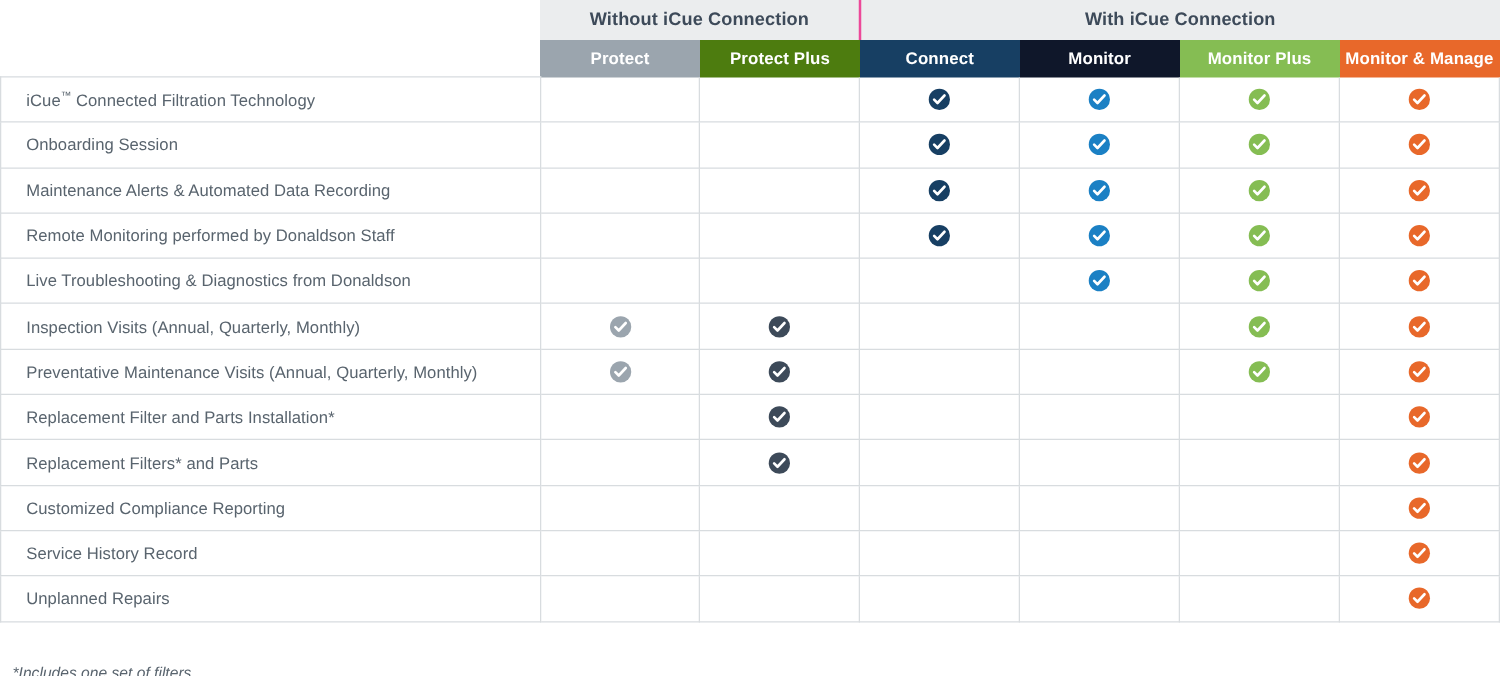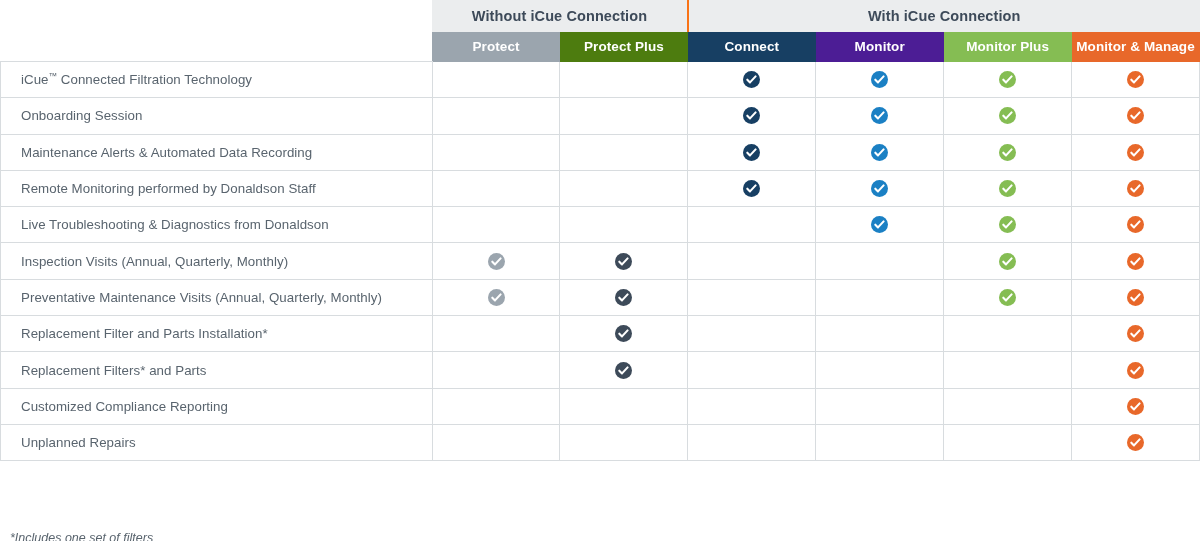--- a/index.html
+++ b/index.html
@@ -61,21 +61,21 @@
   th.group-label {
     background: #ebedee;
     color: #3d4a59;
     font-size: 14.5px;
     font-weight: bold;
     text-align: center;
     vertical-align: middle;
     letter-spacing: 0.1px;
   }
   th.group-label.gl-with {
-    border-left: 2px solid #f97316;
+    border-left: 2px solid #ec4899;
     text-align: center;
   }
 
   
   tr.plan-row > th {
     height: 29px;
     padding: 0;
     border: none;
     color: #ffffff;
     font-size: 13.5px;
@@ -176,21 +176,21 @@
       <tr class="group-row">
         <th class="group-spacer"></th>
         <th class="group-label gl-without" colspan="2">Without iCue Connection</th>
         <th class="group-label gl-with" colspan="4">With iCue Connection</th>
       </tr>
       <tr class="plan-row">
         <th class="plan-spacer"></th>
         <th style="background: rgb(155, 165, 174);">Protect</th>
         <th style="background: #4d7c0f;">Protect Plus</th>
         <th style="background: rgb(23, 63, 99);">Connect</th>
-        <th style="background: #4c1d95;">Monitor</th>
+        <th style="background: #0f172a;">Monitor</th>
         <th style="background: rgb(133, 189, 83);">Monitor Plus</th>
         <th style="background: rgb(232, 104, 42);">Monitor &amp; Manage</th>
       </tr>
     </thead>
 
     <tbody id="tbody">
         <tr>
           <td class="feature-cell">iCue<span class="tm">™</span> Connected Filtration Technology</td>
           <td class="mark-cell first-mark"></td>
           <td class="mark-cell"></td>
@@ -338,20 +338,31 @@
           <td class="mark-cell first-mark"></td>
           <td class="mark-cell"></td>
           <td class="mark-cell"></td>
           <td class="mark-cell"></td>
           <td class="mark-cell"></td>
           <td class="mark-cell"><span class="check" style="background: rgb(232, 104, 42);"><svg viewBox="0 0 17 17">
                 <path d="M4.3 8.7 L7 11.4 L12.6 5.4" fill="none" stroke="#ffffff" stroke-width="2.1" stroke-linecap="round" stroke-linejoin="round"></path>
               </svg></span></td>
         </tr>
         <tr>
+          <td class="feature-cell">Service History Record</td>
+          <td class="mark-cell first-mark"></td>
+          <td class="mark-cell"></td>
+          <td class="mark-cell"></td>
+          <td class="mark-cell"></td>
+          <td class="mark-cell"></td>
+          <td class="mark-cell"><span class="check" style="background: rgb(232, 104, 42);"><svg viewBox="0 0 17 17">
+                <path d="M4.3 8.7 L7 11.4 L12.6 5.4" fill="none" stroke="#ffffff" stroke-width="2.1" stroke-linecap="round" stroke-linejoin="round"></path>
+              </svg></span></td>
+        </tr>
+        <tr>
           <td class="feature-cell">Unplanned Repairs</td>
           <td class="mark-cell first-mark"></td>
           <td class="mark-cell"></td>
           <td class="mark-cell"></td>
           <td class="mark-cell"></td>
           <td class="mark-cell"></td>
           <td class="mark-cell"><span class="check" style="background: rgb(232, 104, 42);"><svg viewBox="0 0 17 17">
                 <path d="M4.3 8.7 L7 11.4 L12.6 5.4" fill="none" stroke="#ffffff" stroke-width="2.1" stroke-linecap="round" stroke-linejoin="round"></path>
               </svg></span></td>
         </tr>

